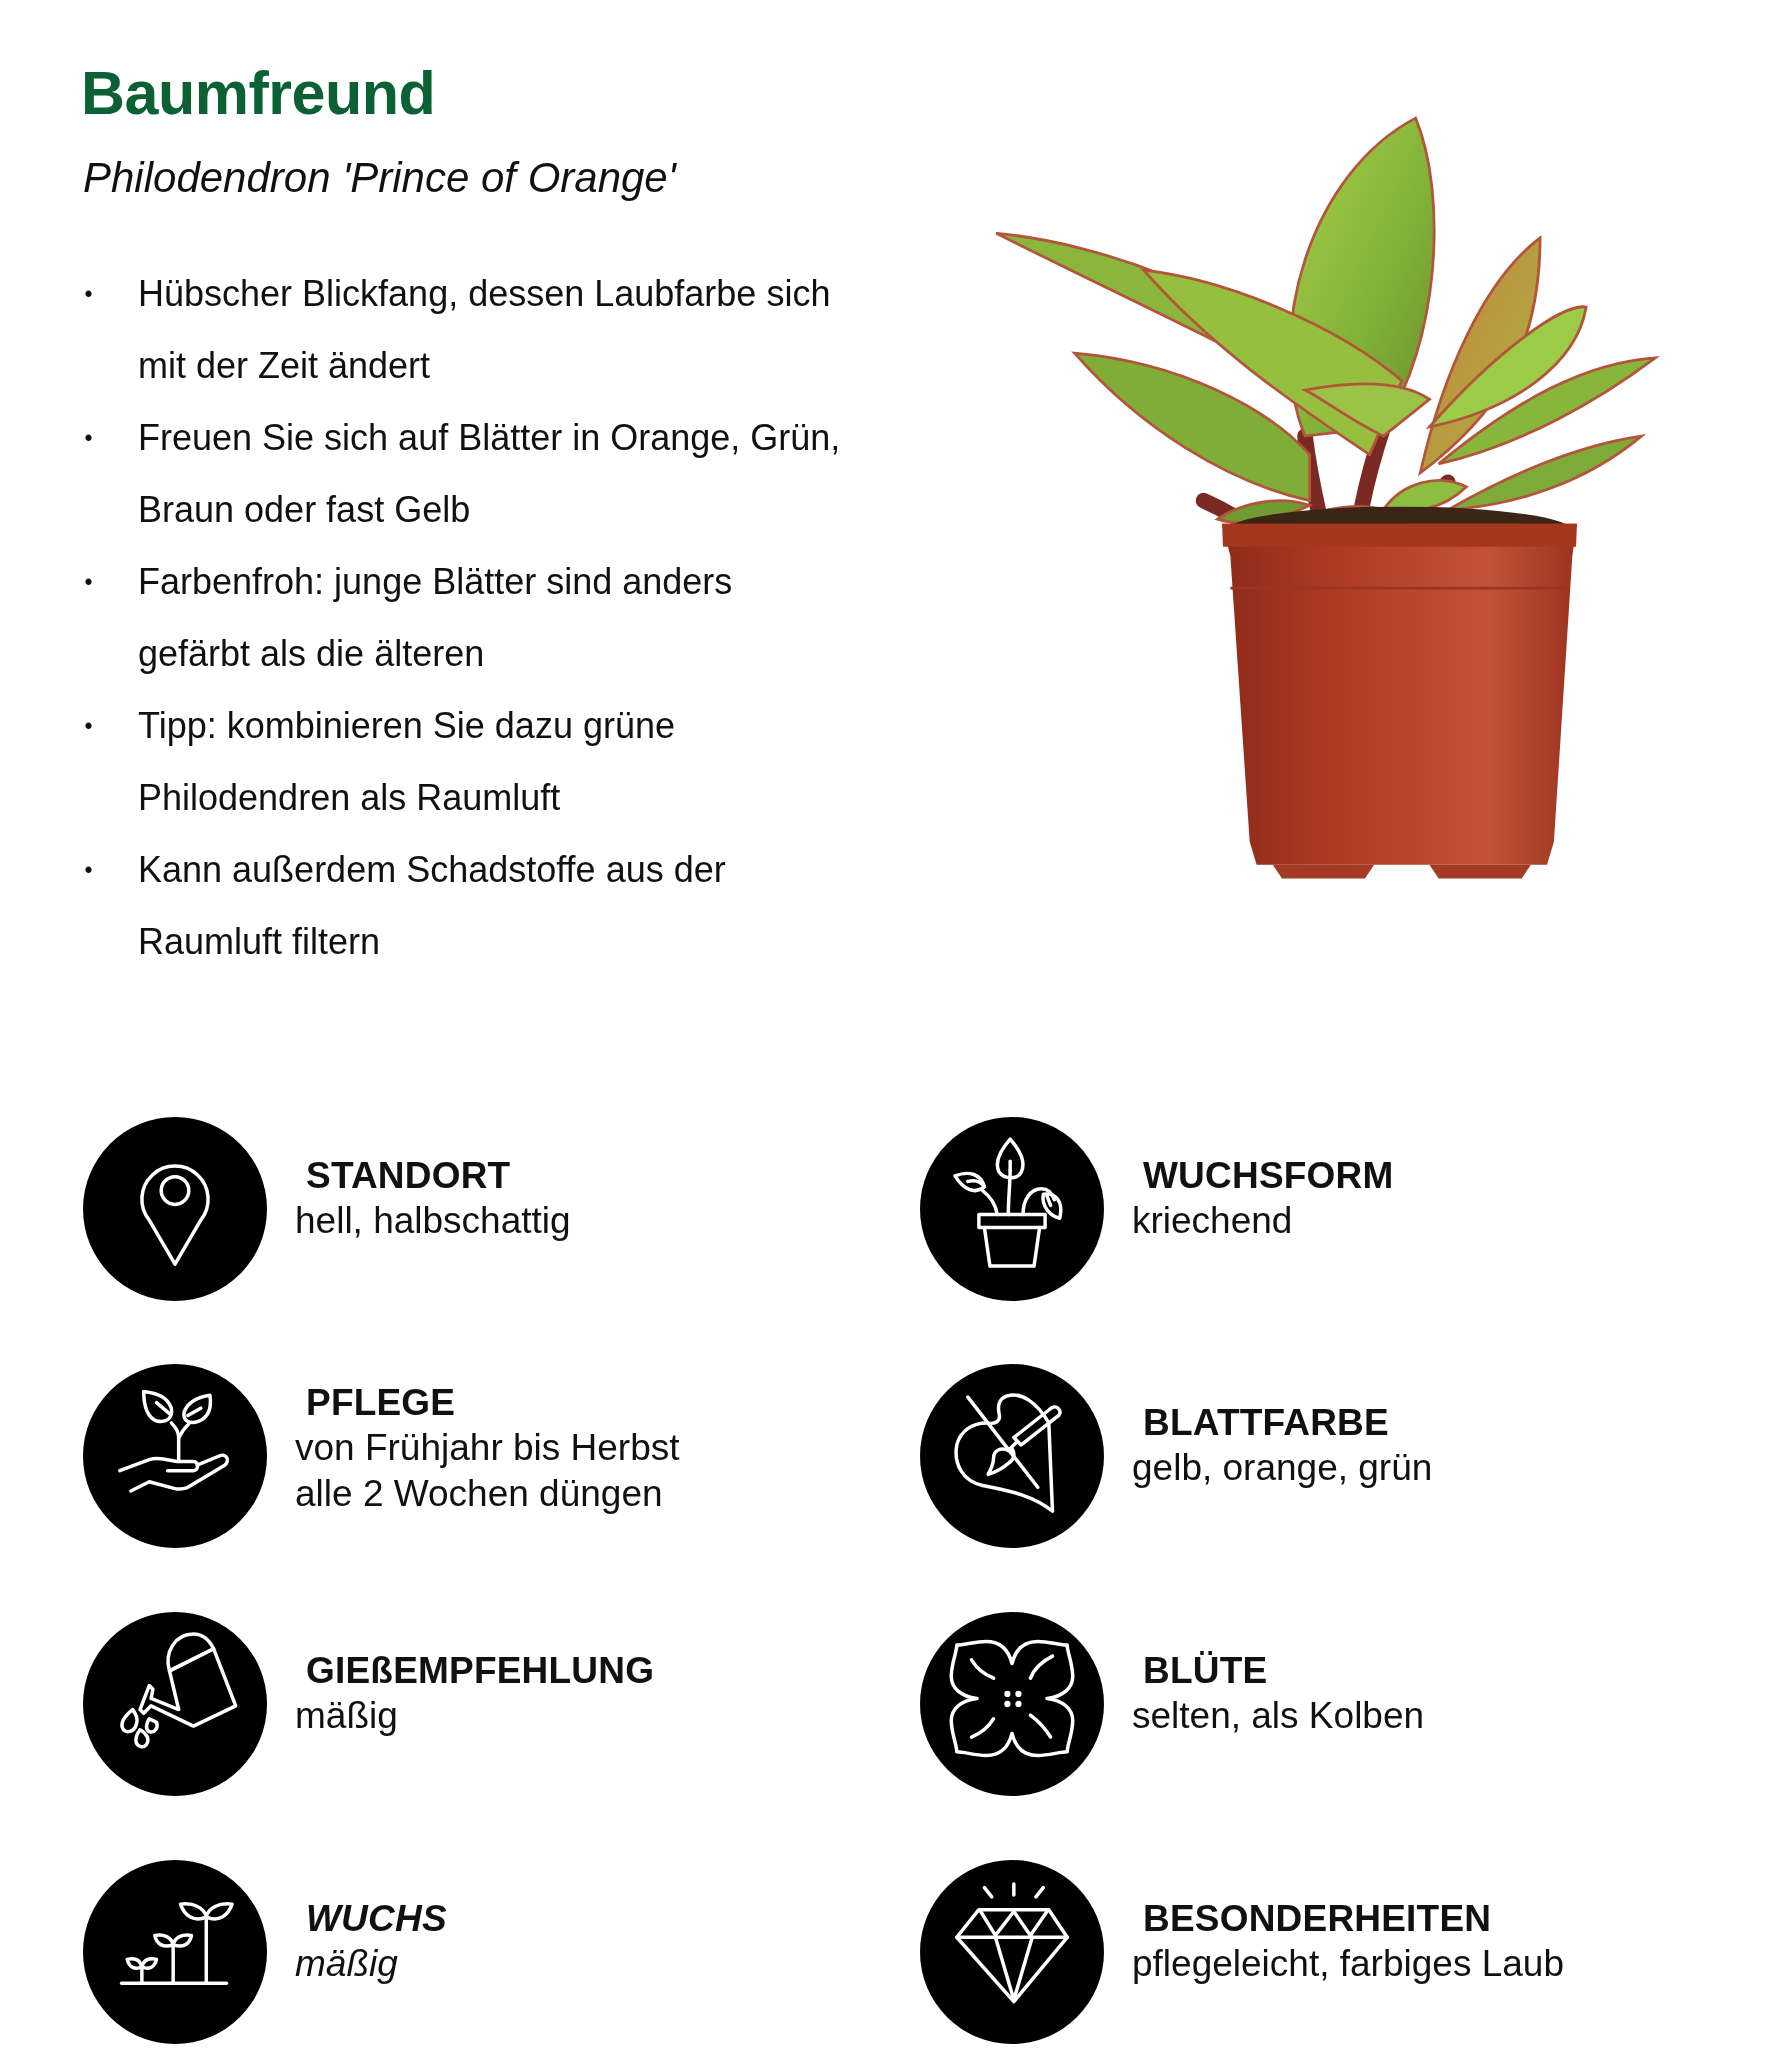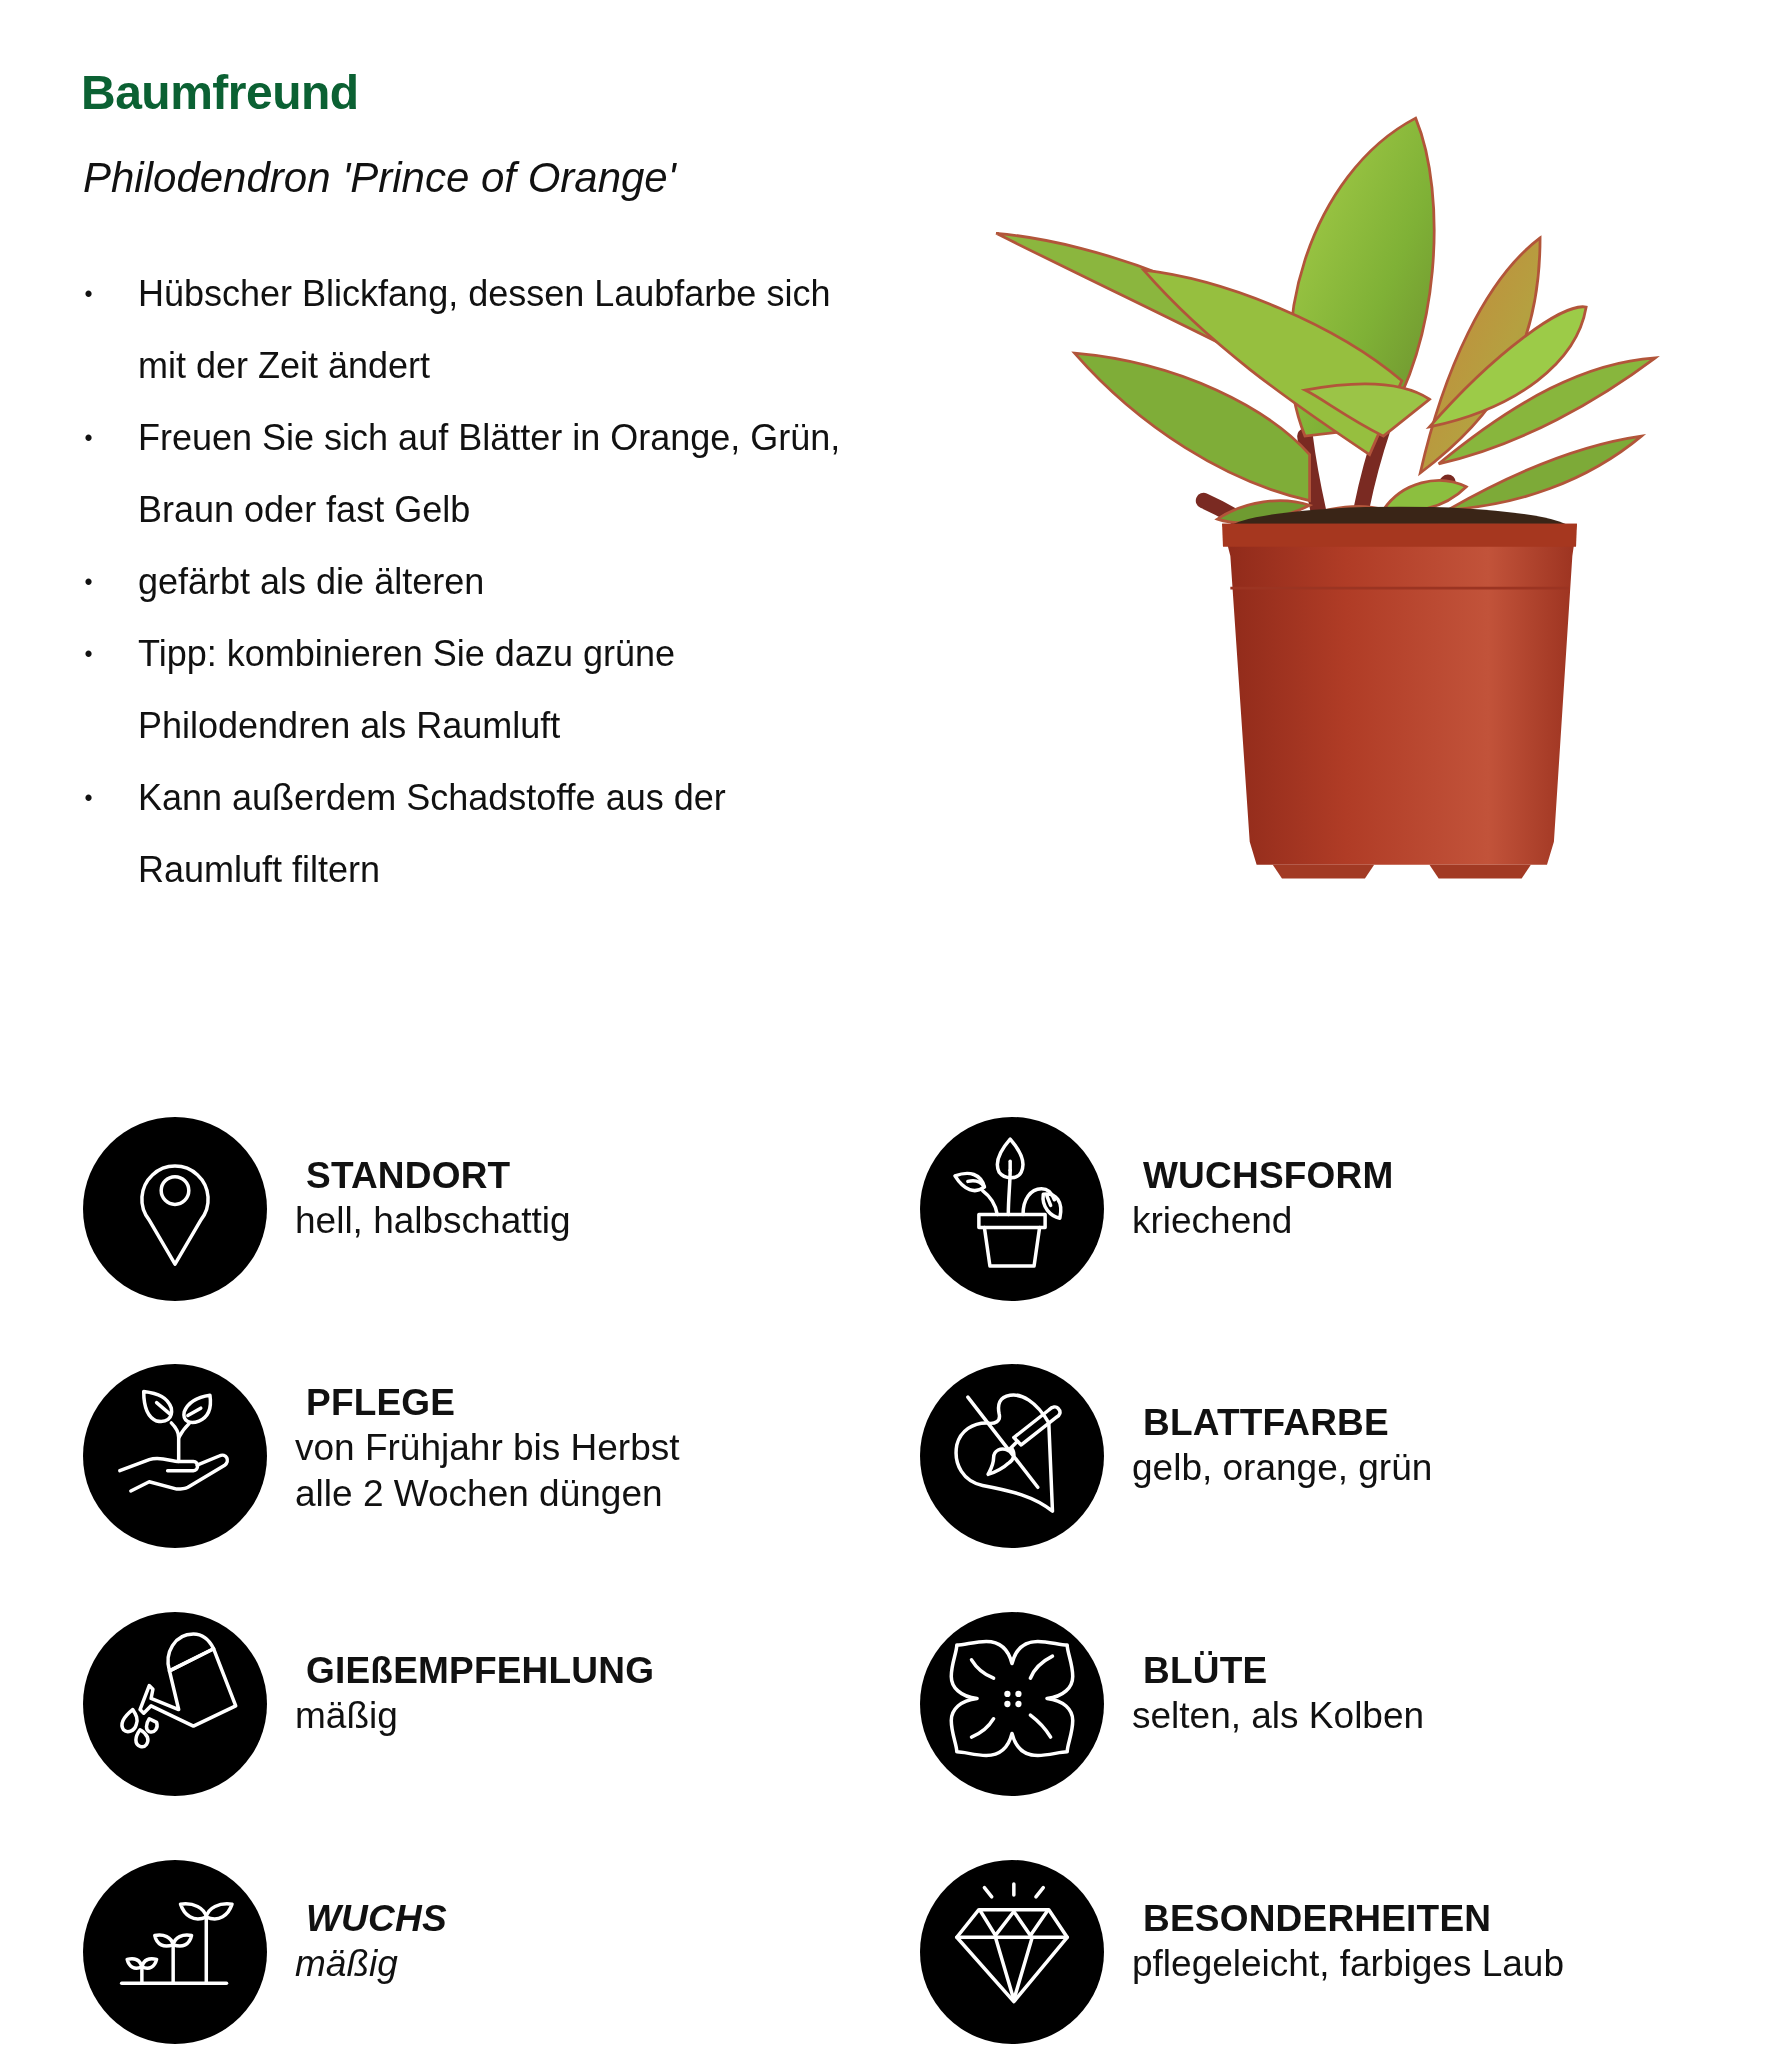--- a/index.html
+++ b/index.html
@@ -1,20 +1,20 @@
 <!DOCTYPE html>
 <html style="font-size:7.4px"><head>
 <meta charset="utf-8">
 <style>
   html, body { margin: 0; padding: 0; background: #ffffff; }
   body { width: 1771px; height: 2066px; position: relative; overflow: hidden;
          font-family: "Liberation Sans", "DejaVu Sans", sans-serif; color: #111111; }
   .abs { position: absolute; }
 
-  .title { left: 81px; top: 54px; font-size: 48px; font-weight: bold; line-height: 78px;
+  .title { left: 81px; top: 54px; font-size: 61px; font-weight: bold; line-height: 78px;
            letter-spacing: -0.5px; white-space: nowrap; }
   .subtitle { left: 83px; top: 152px; font-size: 42px; font-style: italic; line-height: 51px;
               white-space: nowrap; }
 
   .bullets { left: 78px; top: 258px; width: 853px; margin: 0; padding: 0; list-style: none; }
   .bullet { position: relative; padding-left: 60px; font-size: 36px; line-height: 72px; }
   .bullet-dot { position: absolute; left: 6.5px; top: 0; font-size: 23px; line-height: 72px; }
   .bullet-text { display: block; }
 
   .plant { left: 987px; top: 104px; width: 719px; height: 844px; }
@@ -39,20 +39,21 @@
     <span class="bullet-text">Hübscher Blickfang, dessen Laubfarbe sich</span>
     <span class="bullet-text">mit der Zeit ändert</span>
   </li>
   <li class="bullet">
     <span class="bullet-dot">•</span>
     <span class="bullet-text">Freuen Sie sich auf Blätter in Orange, Grün,</span>
     <span class="bullet-text">Braun oder fast Gelb</span>
   </li>
   <li class="bullet">
     <span class="bullet-dot">•</span>
+    <span class="bullet-text">Farbenfroh: junge Blätter sind anders</span>
     <span class="bullet-text">gefärbt als die älteren</span>
   </li>
   <li class="bullet">
     <span class="bullet-dot">•</span>
     <span class="bullet-text">Tipp: kombinieren Sie dazu grüne</span>
     <span class="bullet-text">Philodendren als Raumluft</span>
   </li>
   <li class="bullet">
     <span class="bullet-dot">•</span>
     <span class="bullet-text">Kann außerdem Schadstoffe aus der</span>

